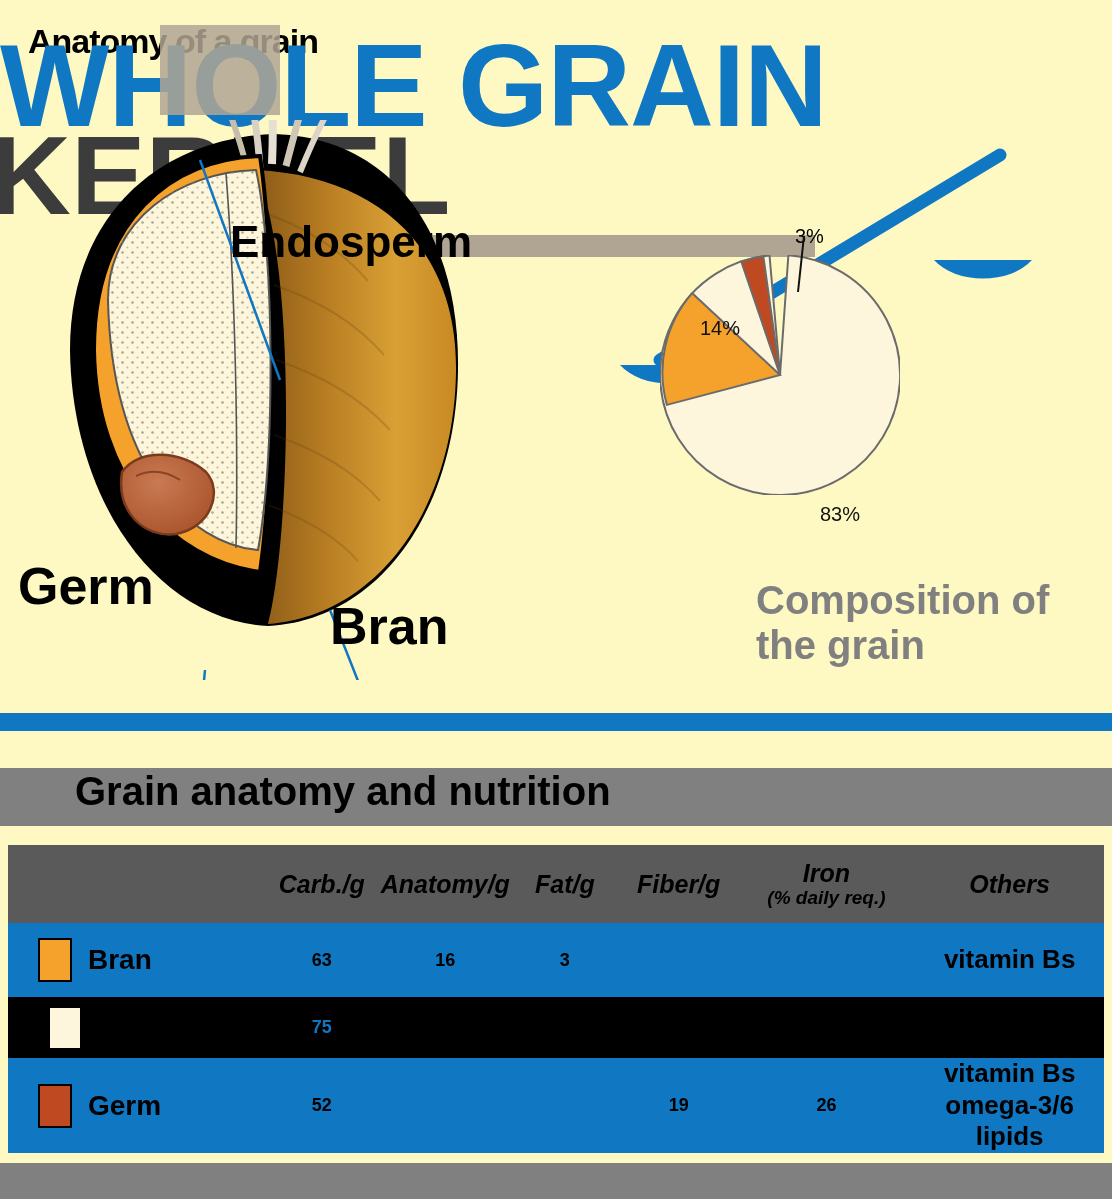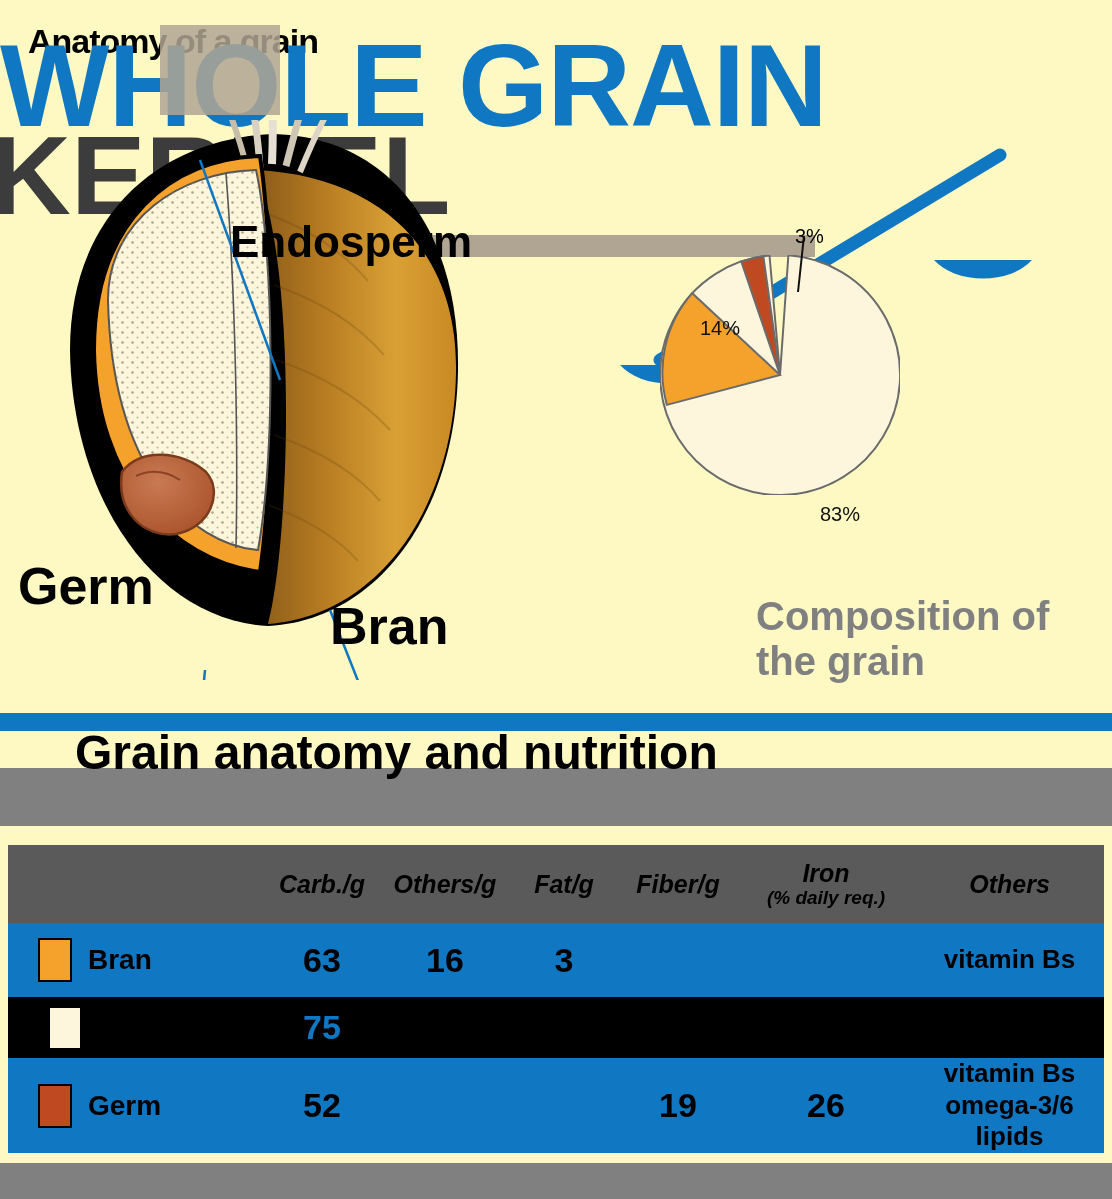--- a/index.html
+++ b/index.html
@@ -27,32 +27,32 @@
   .pie-lbl{position:absolute;font-size:20px;color:#111;font-weight:400;}
 
   
   .grey-label{position:absolute;color:#808080;font-size:40px;font-weight:700;}
 
   
   .blue-rule{position:absolute;background:#1077c2;}
 
   
   .grey-band{position:absolute;background:#808080;}
-  .band-text{position:absolute;color:#000;font-weight:700;font-size:48px;}
+  .band-text{position:absolute;color:#000;font-weight:700;font-size:40px;margin-top:44px;}
 
   
   .tbl{position:absolute;left:8px;top:845px;width:1096px;border-collapse:collapse;}
   .tbl td,.tbl th{padding:0;}
   .thead-row{background:#5a5a5a;height:78px;}
   .thead-row th{color:#000;font-style:italic;font-weight:700;font-size:25px;
                 text-align:center;vertical-align:middle;line-height:1.12;}
   .row-blue{background:#1077c2;height:74px;}
   .row-black{background:#000;height:61px;}
   .row-blue2{background:#1077c2;height:82px;}
-  .cell{color:#000;font-weight:700;font-size:34px;text-align:center;vertical-align:middle;}
+  .cell{color:#000;font-weight:700;font-size:18px;text-align:center;vertical-align:middle;}
   .cell-name{text-align:left;padding-left:30px !important;font-size:28px;font-weight:700;color:#000;}
   .swatch{display:inline-block;width:30px;height:40px;border:2px solid #000;
           vertical-align:middle;margin-right:16px;}
   .name-txt{display:inline-block;vertical-align:middle;}
   .others{font-size:26px;font-weight:700;line-height:1.22;}
   .hidden-txt{color:#000;text-align:center;}
   .blue-txt{color:#1077c2;}
 </style>
 </head>
 <body>
@@ -156,34 +156,34 @@
     </svg>
     <div class="pie-lbl" style="left:40px;top:62px;">14%</div>
     <div class="pie-lbl" style="left:160px;top:248px;">83%</div>
     <div class="pie-lbl hidden-txt" style="left:135px;top:-30px;">3%</div>
   </div>
 
   <svg style="position:absolute;left:780px;top:230px;" width="70" height="80">
     <path d="M24 6 L 18 62" stroke="#111" stroke-width="2" fill="none"></path>
   </svg>
 
-  <div class="grey-label" style="left:756px;top:578px;margin-top:16px;">Composition of the grain</div>
+  <div class="grey-label" style="left:756px;top:578px;">Composition of the grain</div>
 
   <div class="blue-rule" style="left:0;top:713px;width:1112px;height:18px;"></div>
 
   <div class="grey-band" style="left:0;top:768px;width:1112px;height:58px;"></div>
 
   <div class="band-text" style="left:75px;top:725px;">Grain anatomy and nutrition</div>
 
   <table class="tbl">
     <thead>
       <tr class="thead-row">
         <th style="width:255px;"></th>
         <th style="width:118px;">Carb./g</th>
-        <th style="width:128px;">Others/g</th>
+        <th style="width:128px;">Anatomy/g</th>
         <th style="width:110px;">Fat/g</th>
         <th style="width:118px;">Fiber/g</th>
         <th style="width:178px;">
           <div>Iron</div>
           <div style="font-size:19px;">(% daily req.)</div>
         </th>
         <th style="width:189px;">Others</th>
       </tr>
     </thead>
     <tbody>

